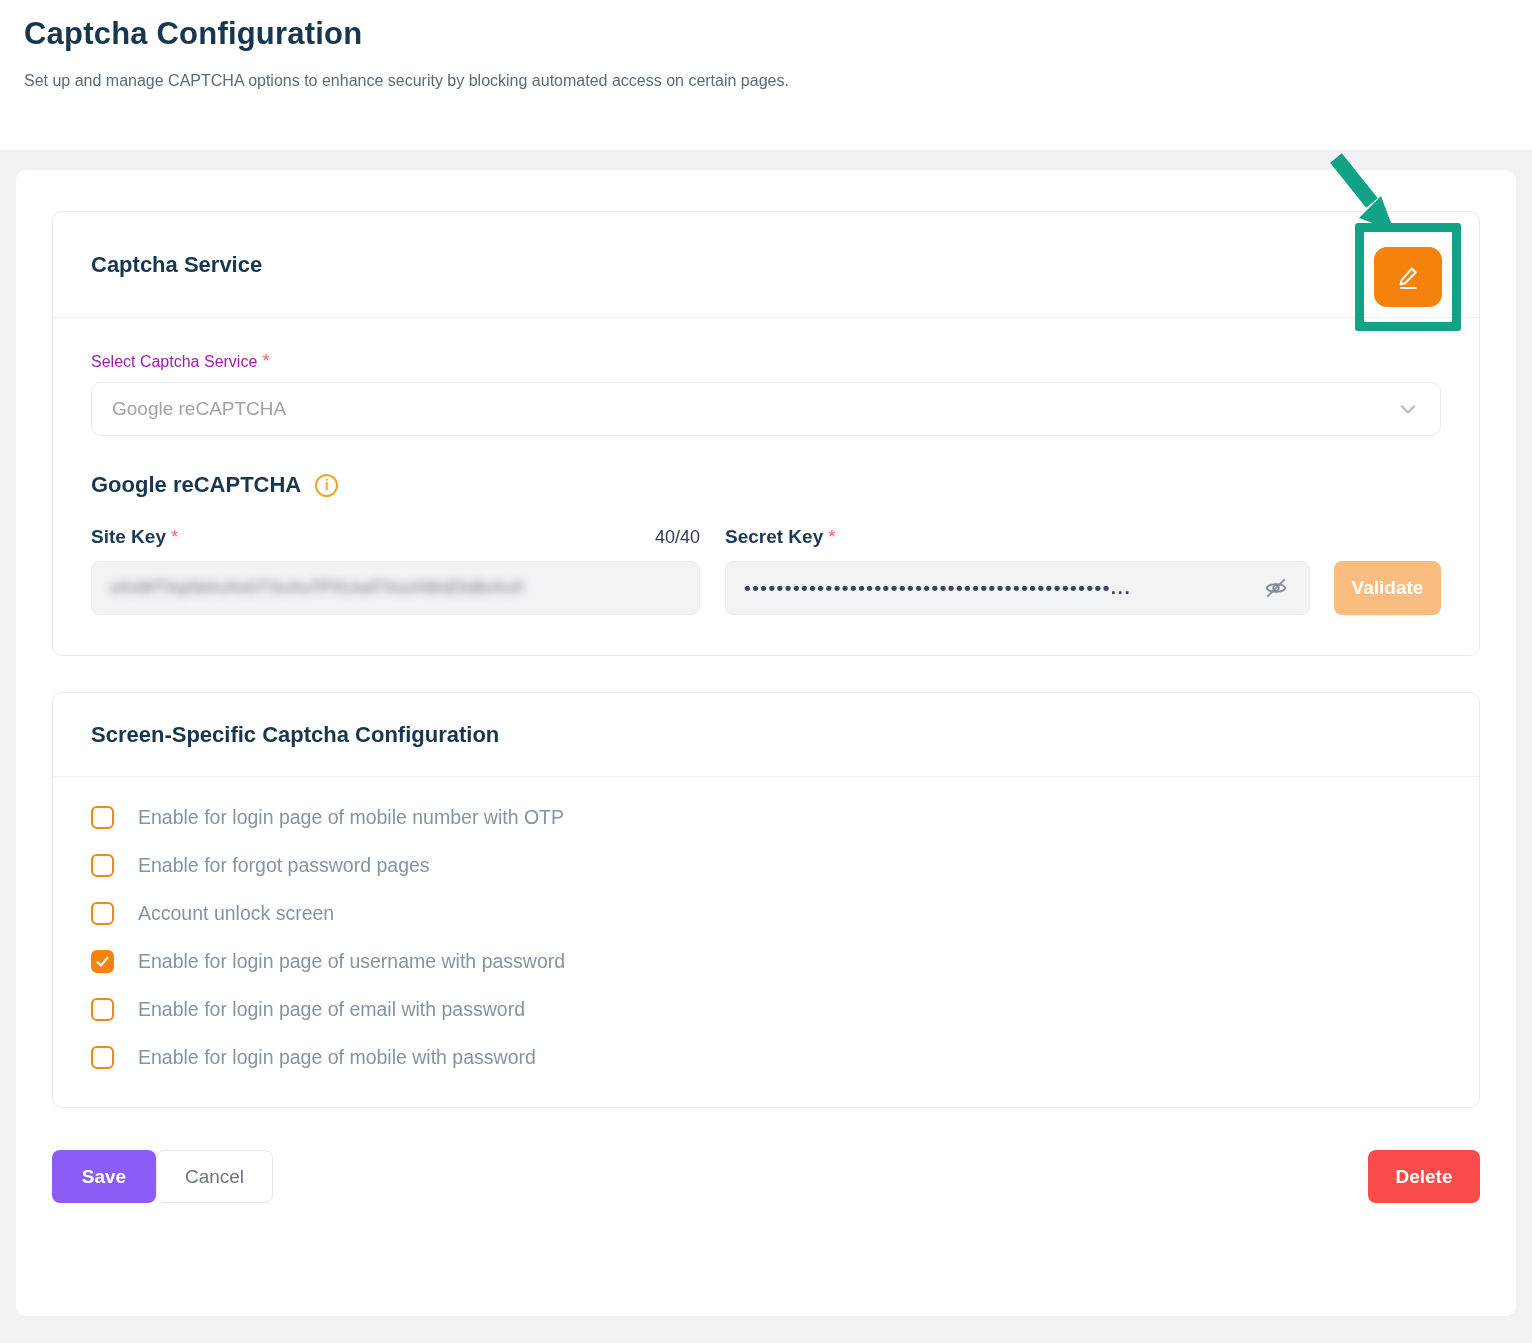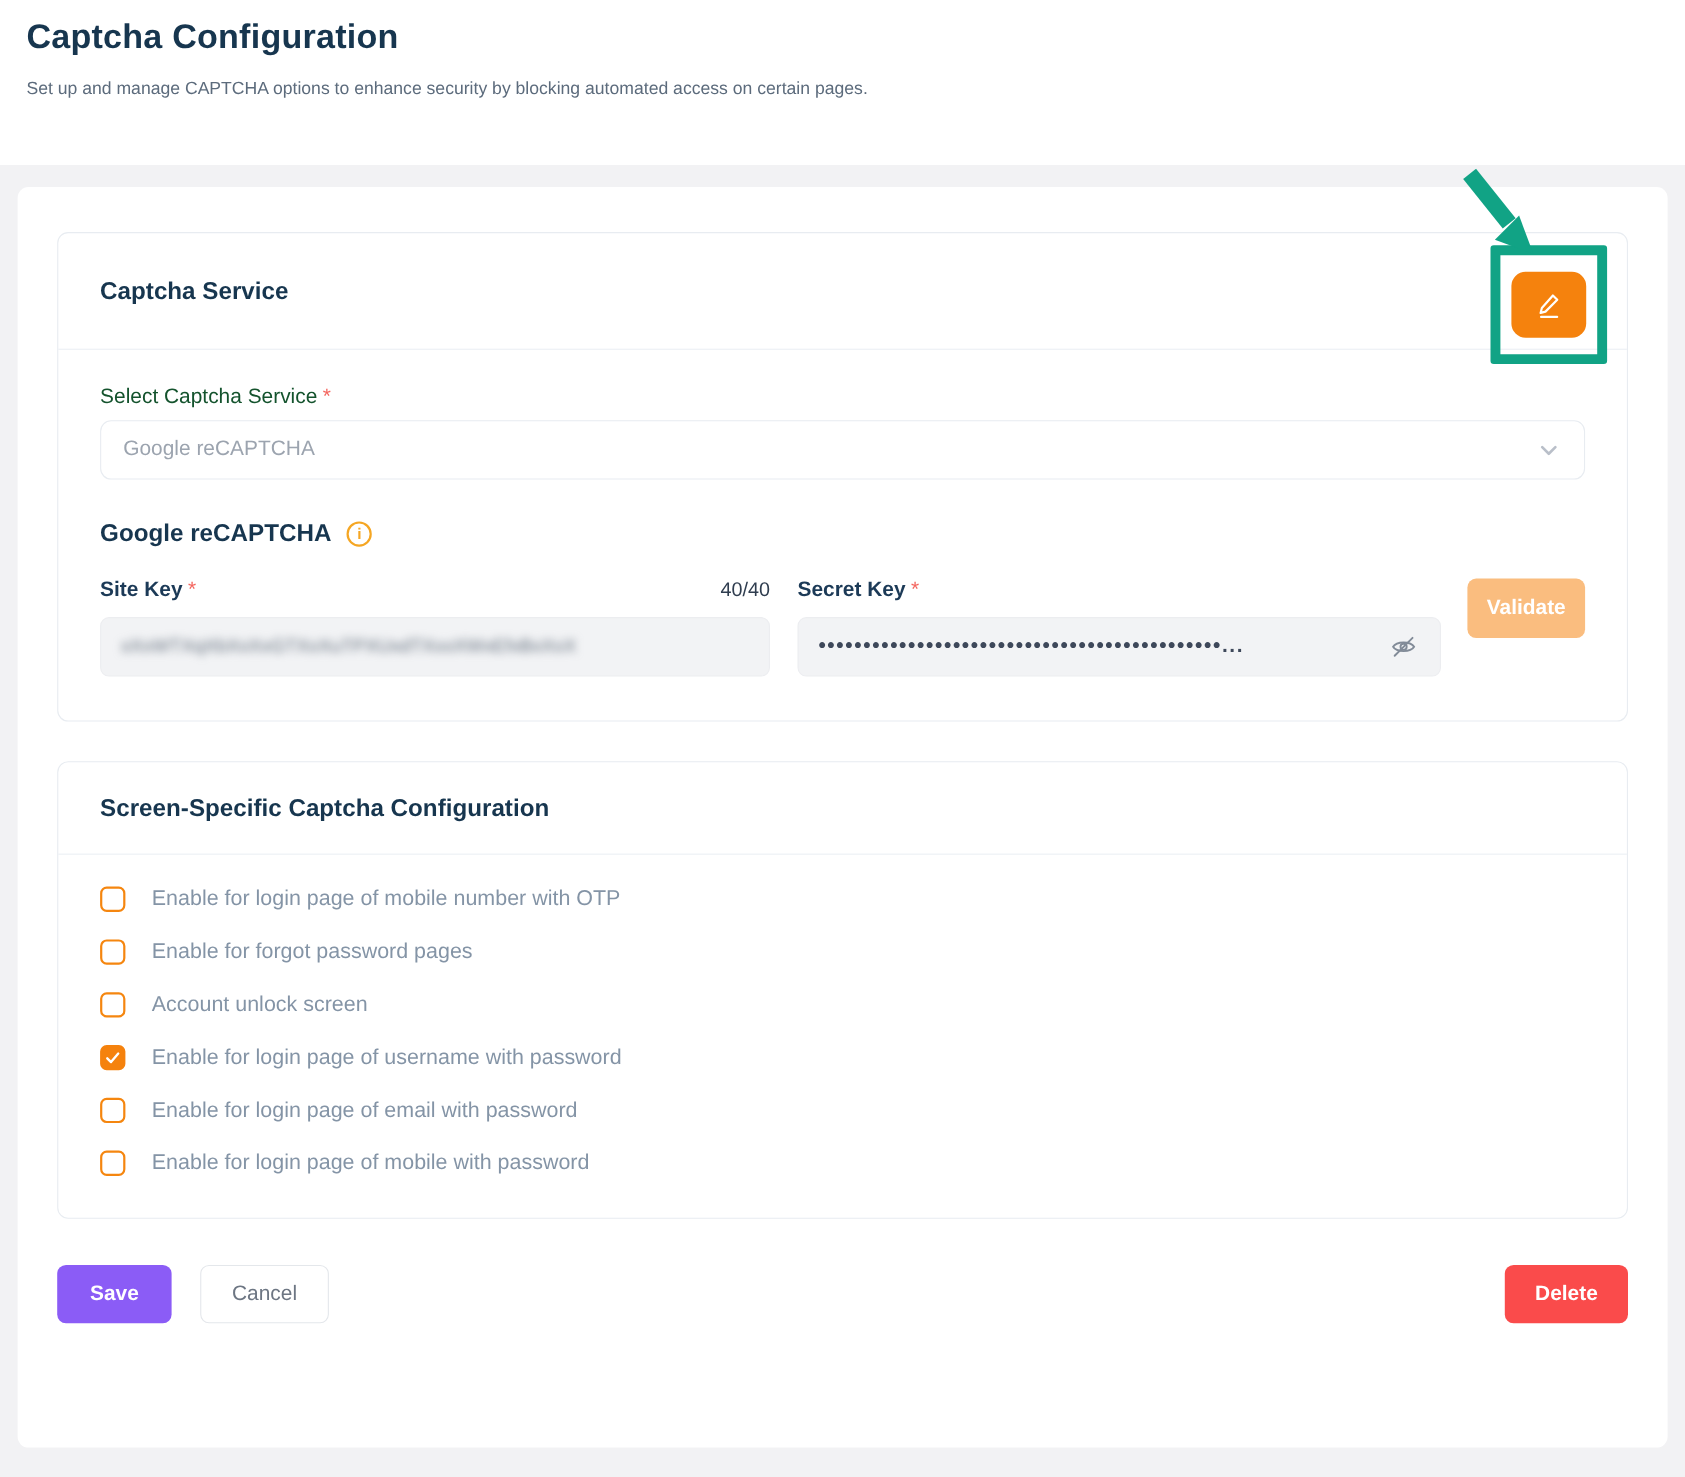--- a/index.html
+++ b/index.html
@@ -29,21 +29,21 @@
   }
   .card-header {
     height:106px; display:flex; align-items:center;
     padding:0 38px; border-bottom:1px solid #EBEFF4;
   }
   .card2 .card-header { height:84px; }
   .card-title { font-size:22px; font-weight:700; color:#17364F; }
 
   .card-body { padding:0 38px 40px 38px; }
 
-  .field-label { font-size:19px; color:#14532d;text-align:center; }
+  .field-label { font-size:16px; color:#a21caf;text-align:center; }
   .req { color:#F4655E; margin-left:5px; font-size:19px; }
 
   
   .select-label-row { margin-top:32px; }
   .select-box {
     margin-top:10px; height:54px; border:1px solid #E8ECF1; border-radius:10px;
     display:flex; align-items:center; padding:0 20px;
     background:#fff; cursor:pointer;
   }
   .select-value { font-size:19px; color:#9CA4AF; flex:1; }
@@ -54,21 +54,21 @@
   .service-heading { font-size:22px; font-weight:700; color:#17364F; }
   .info-icon {
     width:23px; height:23px; border:2px solid #F5A623; border-radius:50%;
     color:#F5A623; font-size:14px; display:flex; align-items:center; justify-content:center;
     font-weight:600; line-height:1; cursor:pointer;
   }
 
   
   .keys-row { display:flex; margin-top:28px; gap:25px; }
   .key-col-left { width:609px; }
-  .key-col-right { flex:1; display:flex; gap:24px; }
+  .key-col-right { flex:1; display:flex; align-items:flex-end; gap:24px; }
   .key-col-right .col-inner { flex:1; }
   .key-label-row { display:flex; align-items:baseline; }
   .key-label { font-size:19px; font-weight:600; color:#1C3A57; }
   .counter { margin-left:auto; font-size:18px; color:#2F3D4F; }
   .key-input {
     margin-top:13px; height:54px; background:#F2F3F5; border:1px solid #ECEDF0;
     border-radius:8px; display:flex; align-items:center; padding:0 18px;
   }
   .blurred-text {
     font-size:17px; color:#64707e; filter:blur(4px); user-select:none;
@@ -97,21 +97,21 @@
   }
   .chk .tick { visibility:hidden; }
   .chk.checked { background:#F5820D; border-color:#F5820D; }
   .chk.checked .tick { visibility:visible; }
   .chk-label { margin-left:24px; font-size:19.5px; color:#8494A6; }
 
   
   .footer-row { display:flex; align-items:center; margin-top:42px; }
   .btn-save { width:104px; height:53px; background:#8b5cf6; }
   .btn-cancel {
-    width:117px; height:53px; margin-left:26px; background:#fff;
+    width:117px; height:53px; background:#fff;
     border:1px solid #E4E7EB; color:#6D7683; font-weight:400;
   }
   .btn-delete { width:112px; height:53px; background:#FA4B4B; margin-left:auto; }
 
   
   .edit-btn {
     position:absolute; top:35px; right:37px; width:68px; height:60px;
     background:#F5820D; border:none; border-radius:13px; cursor:pointer;
     display:flex; align-items:center; justify-content:center; z-index:3;
   }

